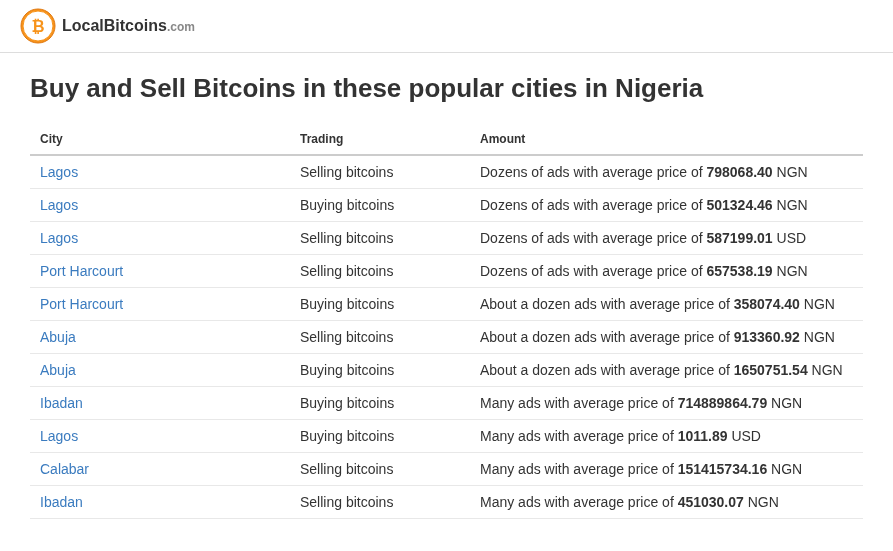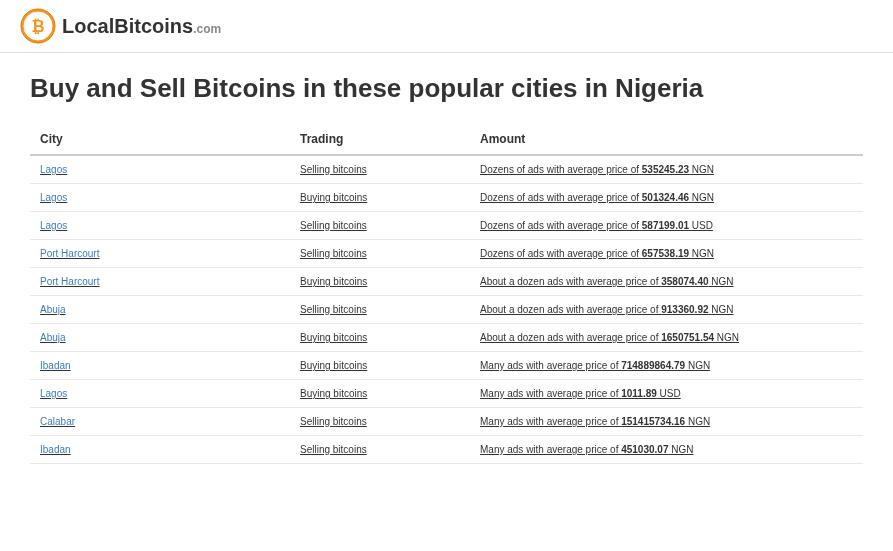--- a/index.html
+++ b/index.html
@@ -17,21 +17,21 @@
       display: flex;
       align-items: center;
       margin-right: 30px;
     }
     .logo-icon {
       width: 36px;
       height: 36px;
       margin-right: 6px;
     }
     .logo-text {
-      font-size: 20px;
+      font-size: 16px;
       font-weight: bold;
       color: #333;
     }
     .logo-com {
       font-size: 12px;
       color: #888;
       font-weight: bold;
     }
     nav {
       display: flex;
@@ -68,23 +68,22 @@
       padding: 8px 10px;
       font-size: 12px;
       font-weight: bold;
       color: #333;
     }
     tbody tr {
       border-bottom: 1px solid #e8e8e8;
     }
     tbody td {
       padding: 8px 10px;
-      font-size: 10px;
+      font-size: 14px;
       color: #333;
-      text-decoration: underline;
     }
     .city-link {
       color: #3a7bbf;
       text-decoration: none;
       cursor: pointer;
     }
     .amount-bold {
       font-weight: bold;
     }
     .col-city { width: 260px; }
@@ -115,21 +114,21 @@
       <tr>
         <th class="col-city">City</th>
         <th class="col-trading">Trading</th>
         <th class="col-amount">Amount</th>
       </tr>
     </thead>
     <tbody id="table-body">
     <tr>
           <td class="col-city"><a class="city-link" href="#">Lagos</a></td>
           <td class="col-trading">Selling bitcoins</td>
-          <td class="col-amount"><span>Dozens of ads with average price of </span><span class="amount-bold">535245.23</span><span> NGN</span></td>
+          <td class="col-amount"><span>Dozens of ads with average price of </span><span class="amount-bold">798068.40</span><span> NGN</span></td>
         </tr>
         <tr>
           <td class="col-city"><a class="city-link" href="#">Lagos</a></td>
           <td class="col-trading">Buying bitcoins</td>
           <td class="col-amount"><span>Dozens of ads with average price of </span><span class="amount-bold">501324.46</span><span> NGN</span></td>
         </tr>
         <tr>
           <td class="col-city"><a class="city-link" href="#">Lagos</a></td>
           <td class="col-trading">Selling bitcoins</td>
           <td class="col-amount"><span>Dozens of ads with average price of </span><span class="amount-bold">587199.01</span><span> USD</span></td>

